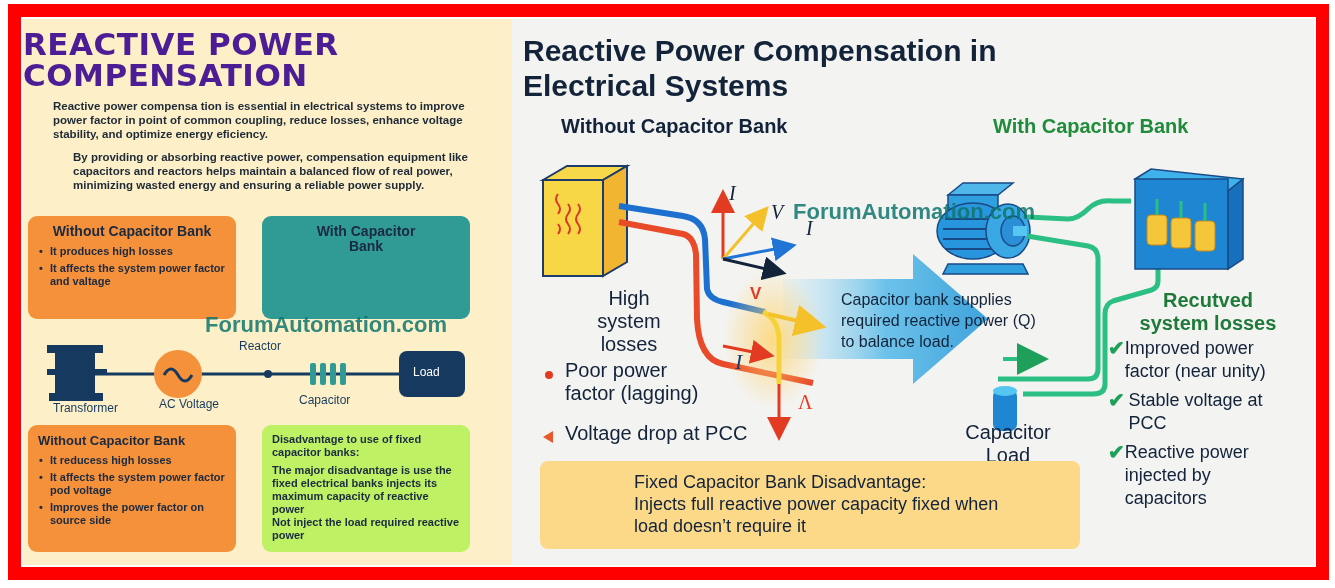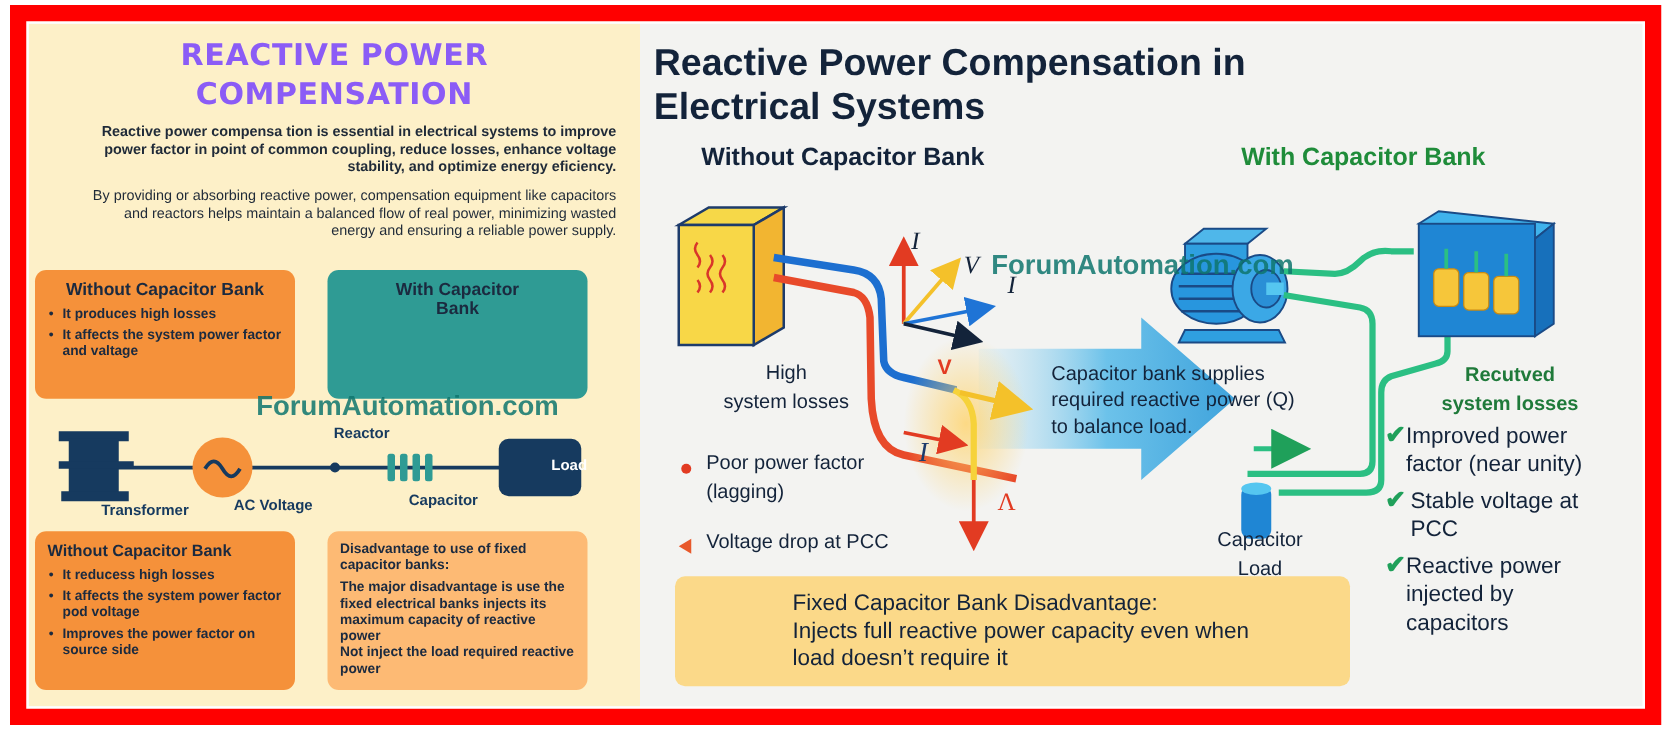--- a/index.html
+++ b/index.html
@@ -1,39 +1,39 @@
 <!DOCTYPE html>
 <html><head>
 <meta charset="utf-8">
 <style>
   * { box-sizing: border-box; margin: 0; padding: 0; }
   html, body { width: 1335px; height: 588px; background: #ffffff; overflow: hidden; }
   body { font-family: "Liberation Sans", sans-serif; position: relative; }
   .frame { position: absolute; left: 8px; top: 4px; width: 1321px; height: 576px; border: 13px solid #ff0000; background: #ffffff; }
   .inner { position: absolute; left: 2px; top: 2px; right: 2px; bottom: 2px; background: #f3f3f1; overflow: hidden; }
   .left-panel { position: absolute; left: 0; top: 0; width: 489px; height: 100%; background: #fdf0c8; }
-  .left-title { position: absolute; left: 0; width: 489px; top: 10px; text-align: center; color: #8b5cf6; font-family: "DejaVu Sans", sans-serif; font-weight: bold; font-size: 24px; line-height: 31px; letter-spacing: 0.5px; }
-  .left-intro { position: absolute; left: 30px; width: 440px; top: 80px; text-align: right; color: #1f2a38; font-size: 11.5px; line-height: 14px; font-weight: bold; }
-  .left-intro2 { position: absolute; left: 50px; width: 420px; top: 131px; text-align: right; color: #1f2a38; font-size: 11.5px; line-height: 14px; font-weight: normal; }
+  .left-title { position: absolute; left: 0; width: 489px; top: 10px; color: #4c1d95; font-family: "DejaVu Sans", sans-serif; font-weight: bold; font-size: 31px; line-height: 31px; letter-spacing: 0.5px; }
+  .left-intro { position: absolute; left: 30px; width: 440px; top: 80px; text-align: left; color: #1f2a38; font-size: 11.5px; line-height: 14px; font-weight: bold; }
+  .left-intro2 { position: absolute; left: 50px; width: 420px; top: 131px; text-align: left; color: #1f2a38; font-size: 11.5px; line-height: 14px; font-weight: bold; }
   .card { position: absolute; border-radius: 9px; padding: 8px 10px; }
   .card-orange { background: #f5913a; }
   .card-teal { background: #2f9b94; }
-  .card-sage { background: #fdba74; }
+  .card-sage { background: #bef264; }
   .card-title { color: #1b2a3f; font-weight: bold; font-size: 14px; line-height: 15px; text-align: center; margin-bottom: 6px; }
   .card-title.left { text-align: left; }
   .card ul { list-style: none; }
   .card li { color: #1b2a3f; font-weight: bold; font-size: 11px; line-height: 13px; padding-left: 12px; position: relative; margin-bottom: 4px; }
   .card li::before { content: "•"; position: absolute; left: 1px; }
   .card p { color: #1b2a3f; font-weight: bold; font-size: 11px; line-height: 13px; }
   .watermark { position: absolute; color: #0f766e; font-size: 22px; font-weight: bold; opacity: 0.85; white-space: nowrap; }
-  .circuit-label { position: absolute; color: #163a5f; font-weight: bold; font-size: 12px; white-space: nowrap; margin-left: 28px; }
+  .circuit-label { position: absolute; color: #163a5f; font-weight: normal; font-size: 12px; white-space: nowrap; }
   .right-title { position: absolute; left: 500px; width: 750px; top: 14px; text-align: left; color: #13233a; font-weight: bold; font-size: 30px; line-height: 35px; }
   .sub-left { position: absolute; left: 538px; top: 96px; color: #13233a; font-size: 20px; font-weight: bold; }
   .sub-right { position: absolute; left: 970px; top: 96px; color: #1f8c3a; font-size: 20px; font-weight: bold; }
-  .diag-text { position: absolute; color: #13233a; font-size: 16px; line-height: 23px; }
+  .diag-text { position: absolute; color: #13233a; font-size: 20px; line-height: 23px; }
   .warn { position: absolute; left: 517px; top: 442px; width: 540px; height: 88px; background: #fbd989; border-radius: 8px; }
   .warn-text { position: absolute; left: 94px; top: 10px; color: #13233a; font-size: 18px; line-height: 22px; }
   .check-list { position: absolute; left: 1085px; top: 318px; }
   .check-item { display: flex; margin-bottom: 6px; }
   .check-item .chk { color: #1fa05a; font-size: 20px; font-weight: bold; width: 26px; line-height: 22px; }
   .check-item .txt { color: #13233a; font-size: 18px; line-height: 23px; }
 </style>
 </head>
 <body>
 
@@ -248,19 +248,19 @@
     </div>
     <div class="check-item" style="width:170px;">
       <span class="chk">✔</span>
       <span class="txt">Reactive power injected by capacitors</span>
     </div>
   </div>
 
   <div class="warn">
     <div class="warn-text">
       <div>Fixed Capacitor Bank Disadvantage:</div>
-      <div>Injects full reactive power capacity even when</div>
+      <div>Injects full reactive power capacity fixed when</div>
       <div>load doesn’t require it</div>
     </div>
   </div>
 
  </div>
 </div>
 
 </body></html>

